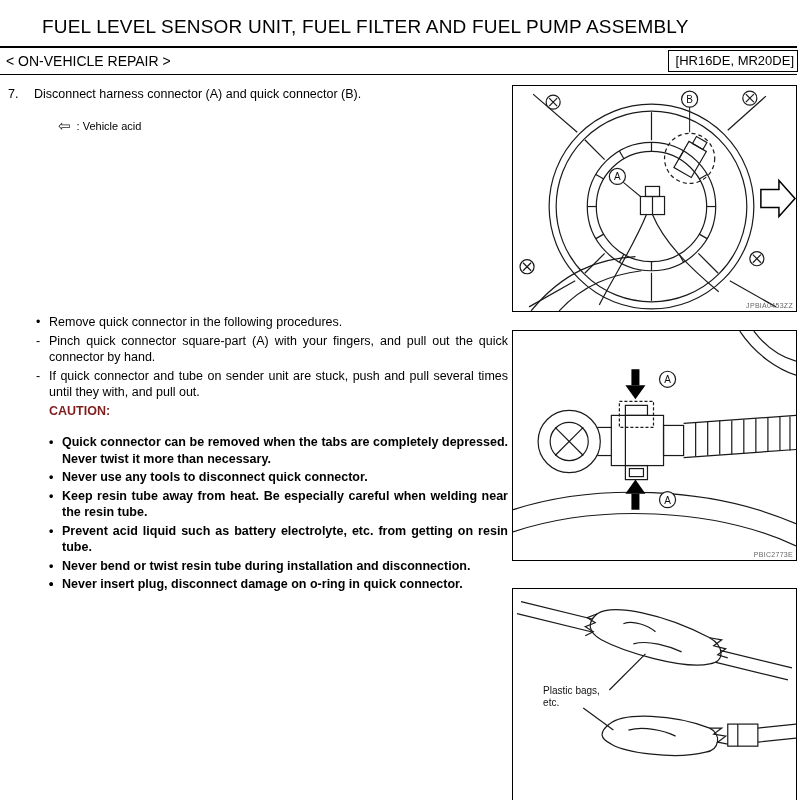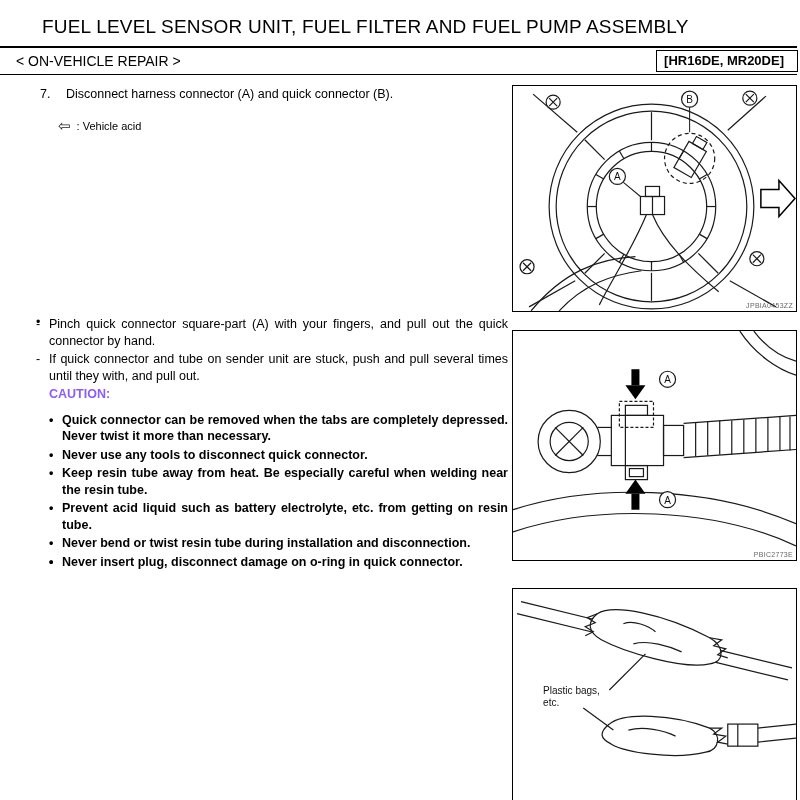--- a/index.html
+++ b/index.html
@@ -8,35 +8,35 @@
     font-family:"Liberation Sans", sans-serif;
     background:#ffffff; color:#000;
     position:relative; overflow:hidden;
   }
   .page { position:absolute; inset:0; background:#fff; }
 
   .title { position:absolute; left:42px; top:16px; font-size:19px; font-weight:normal; letter-spacing:.2px; white-space:nowrap; }
   .rule { position:absolute; left:0; width:797px; border-top:2px solid #000; }
   .rule1 { top:46px; }
   .rule2 { top:74px; border-top-width:1.5px; }
-  .section { position:absolute; left:16px; top:53px; font-size:14px; }
-  .engine-box { position:absolute; right:2px; top:50px; border:1.5px solid #000; background:#fff; padding:2px 13px 3px 7px; font-size:13px; font-weight:bold; }
-
-  .step { position:absolute; left:8px; top:86px; width:500px; font-size:12.5px; line-height:16px;margin-left:32px; }
+  .section { position:absolute; left:6px; top:53px; font-size:14px; }
+  .engine-box { position:absolute; right:2px; top:50px; border:1.5px solid #000; background:#fff; padding:2px 3px 3px 7px; font-size:13px; font-weight:normal; }
+
+  .step { position:absolute; left:8px; top:86px; width:500px; font-size:12.5px; line-height:16px; }
   .step-num { display:inline-block; width:26px; }
 
   .legend { position:absolute; left:58px; top:120px; font-size:11px; display:flex; align-items:center; gap:6px; }
   .legend .arrow { font-size:15px; line-height:12px; color:#222; }
 
   .lists { position:absolute; left:36px; top:314px; width:472px; font-size:12.5px; line-height:16.5px; text-align:justify; }
   .li { position:relative; padding-left:13px; margin-bottom:2px; }
   .li .mk { position:absolute; left:0; top:0; }
   .li.bold { font-weight:bold; }
   .caution-block { margin-left:13px; }
-  .caution-label { color:#8b5cf6; font-weight:bold; margin-bottom:9px; }
+  .caution-label { color:#7f1d1d; font-weight:bold; margin-bottom:15px; }
 
   .fig { position:absolute; left:512px; width:285px; border:1.5px solid #000; background:#fff; }
   .fig1 { top:85px;  height:227px; }
   .fig2 { top:330px; height:231px; }
   .fig3 { top:588px; height:224px; }
   .fig svg { position:absolute; inset:0; width:100%; height:100%; }
   .figcode { position:absolute; right:3px; bottom:2px; font-size:7px; color:#666; letter-spacing:.3px; }
 
   svg text { font-family:"Liberation Sans", sans-serif; font-size:10px; fill:#111; }
   svg text.cap { font-size:10px; }
@@ -57,20 +57,21 @@
   </div>
 
   <div class="legend">
     <span class="arrow">⇦</span>
     <span>: Vehicle acid</span>
   </div>
 
   <div class="lists">
     <div class="li">
       <span class="mk">•</span>
+      <span>Remove quick connector in the following procedures.</span>
     </div>
     <div class="li">
       <span class="mk">-</span>
       <span>Pinch quick connector square-part (A) with your fingers, and pull out the quick connector by hand.</span>
     </div>
     <div class="li">
       <span class="mk">-</span>
       <span>If quick connector and tube on sender unit are stuck, push and pull several times until they with, and pull out.</span>
     </div>
 

